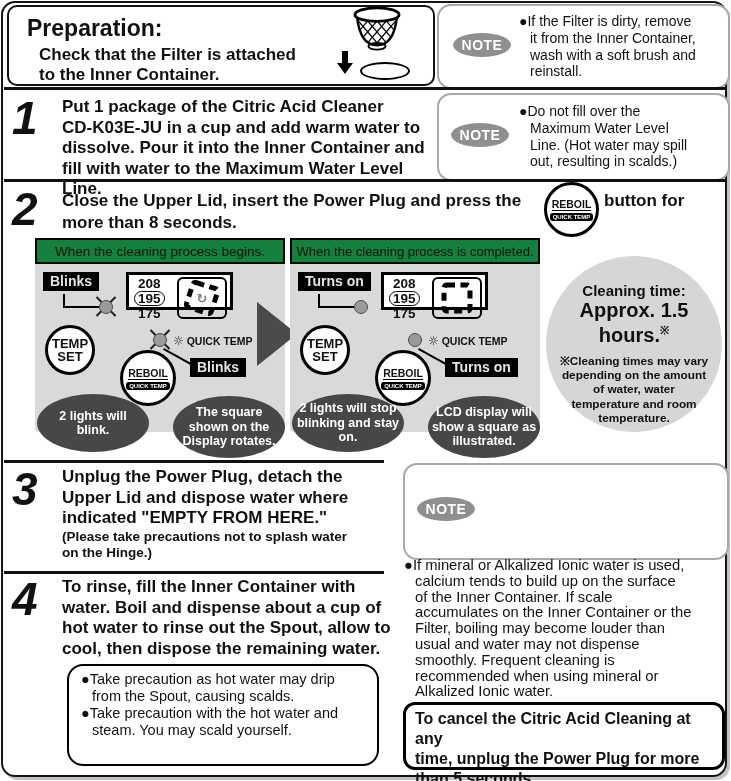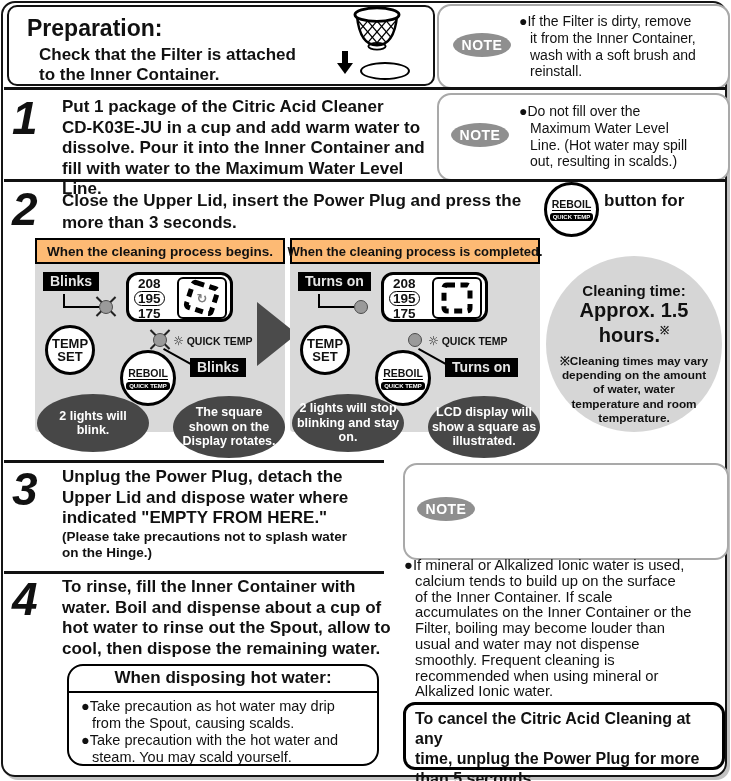--- a/index.html
+++ b/index.html
@@ -46,43 +46,43 @@
   .reboil-inline { left:544px; top:182px; width:55px; height:55px; }
   .rb-top { font-size:10.5px; font-weight:bold; border-bottom:1.5px solid #000; line-height:12px; }
   .rb-bottom { font-size:6px; font-weight:bold; background:#000; color:#fff; border-radius:3px;
                padding:1px 3px; margin-top:2px; white-space:nowrap; }
   .temp-set { left:10px; top:67px; width:50px; height:50px; font-size:13px; font-weight:bold; line-height:13px; }
   .reboil-panel { left:85px; top:92px; width:56px; height:56px; }
 
   
   .panel { position:absolute; top:238px; width:250px; height:220px; }
   .p1 { left:35px; } .p2 { left:290px; }
-  .panel-header { position:absolute; left:0; right:0; top:0; height:22px; background:#fdba74;
-                  border:2.2px solid #000; font-weight:bold; font-size:13.5px; display:flex;
+  .panel-header { position:absolute; left:0; right:0; top:0; height:22px; background:#15803d;
+                  border:2.2px solid #000; font-weight:normal; font-size:13.5px; display:flex;
                   align-items:center; justify-content:center; white-space:nowrap; z-index:2; }
   .p2 .panel-header { font-size:13px; }
   .panel-body { position:absolute; left:0; top:20px; width:100%; height:174px;
                 background:#d9d9d9; border-radius:4px; z-index:0; }
   .tag { position:absolute; background:#000; color:#e5e5e5; font-weight:bold; font-size:14px;
          padding:1px 7px 2px; white-space:nowrap; z-index:2; }
   .tag1 { left:8px; top:14px; }
   .tag2 { left:155px; top:100px; }
   .conn1 { position:absolute; left:28px; top:36px; width:34px; height:12px;
            border-left:2px solid #000; border-bottom:2px solid #000; }
   .conn2 { position:absolute; left:129px; top:90px; width:34px; height:0;
            border-top:2px solid #000; transform:rotate(29deg); transform-origin:left top; }
   .dot { position:absolute; width:14px; height:14px; border-radius:50%;
          background:#9a9a9a; border:1.5px solid #4c4c4c; box-sizing:border-box; }
   .dot1 { left:64px; top:42px; } .dot2 { left:118px; top:75px; }
   .dot.blink::before, .dot.blink::after { content:""; position:absolute; left:5px; top:-8px;
          width:2px; height:27px; background:#222; z-index:-1; }
   .dot.blink::before { transform:rotate(45deg); }
   .dot.blink::after  { transform:rotate(-45deg); }
-  .lcd { position:absolute; left:91px; top:14px; width:107px; height:50px; background:#fff;
-         border:3.5px solid #000; border-radius:12px; box-sizing:border-box; }
+  .lcd { position:absolute; left:91px; top:14px; width:107px; height:38px; background:#fff;
+         border:3.5px solid #000; border-radius:0; box-sizing:border-box; }
   .temps { position:absolute; left:5px; top:1px; font-size:13.5px; font-weight:bold;
            line-height:15px; text-align:center; }
   .temps .sel { border:1.5px solid #000; border-radius:8px; padding:0 3px; display:inline-block; line-height:13px; }
   .lcd-inner { position:absolute; right:3px; top:2px; width:50px; height:42px; border:2px solid #000;
                border-radius:6px; display:flex; align-items:center; justify-content:center; box-sizing:border-box; }
   .rot { transform:rotate(18deg); }
   .rot-glyph { position:absolute; font-size:13px; color:#7d7d7d; font-weight:bold;
                font-family:"DejaVu Sans", sans-serif; }
   .qt-label { position:absolute; left:138px; top:76px; font-size:10.5px; font-weight:bold; white-space:nowrap; }
   .sun { font-family:"DejaVu Sans", sans-serif; font-size:12px; }
@@ -192,21 +192,21 @@
 
   <div class="hr" style="top:179px; width:722px;"></div>
 
   <div class="step-num" style="top:186px;">2</div>
   <div class="h2a">Close the Upper Lid, insert the Power Plug and press the</div>
   <div class="circle-btn reboil-inline">
     <span class="rb-top">REBOIL</span>
     <span class="rb-bottom">QUICK TEMP</span>
   </div>
   <div class="h2b">button for</div>
-  <div class="h2c">more than 3 seconds.</div>
+  <div class="h2c">more than 8 seconds.</div>
 
   <div class="panel p1">
     <div class="panel-header">When the cleaning process begins.</div>
     <div class="panel-body">
       <div class="tag tag1">Blinks</div>
       <div class="conn1"></div>
       <div class="dot dot1 blink"></div>
       <div class="circle-btn temp-set">
         <span>TEMP</span>
         <span>SET</span>
@@ -314,21 +314,20 @@
 
   <div class="hr" style="top:571px; width:380px;"></div>
 
   <div class="step-num" style="top:576px;">4</div>
   <div class="step-text preline" style="top:577px; width:335px;">To rinse, fill the Inner Container with
 water. Boil and dispense about a cup of
 hot water to rinse out the Spout, allow to
 cool, then dispose the remaining water.</div>
 
   <div class="dispose">
-    <div class="dispose-title">When disposing hot water:</div>
     <div class="dispose-body">
       <div class="preline hang">●Take precaution as hot water may drip
 from the Spout, causing scalds.</div>
       <div class="preline hang">●Take precaution with the hot water and
 steam. You may scald yourself.</div>
     </div>
   </div>
 
   <div class="mineral preline hang">●If mineral or Alkalized Ionic water is used,
 calcium tends to build up on the surface

